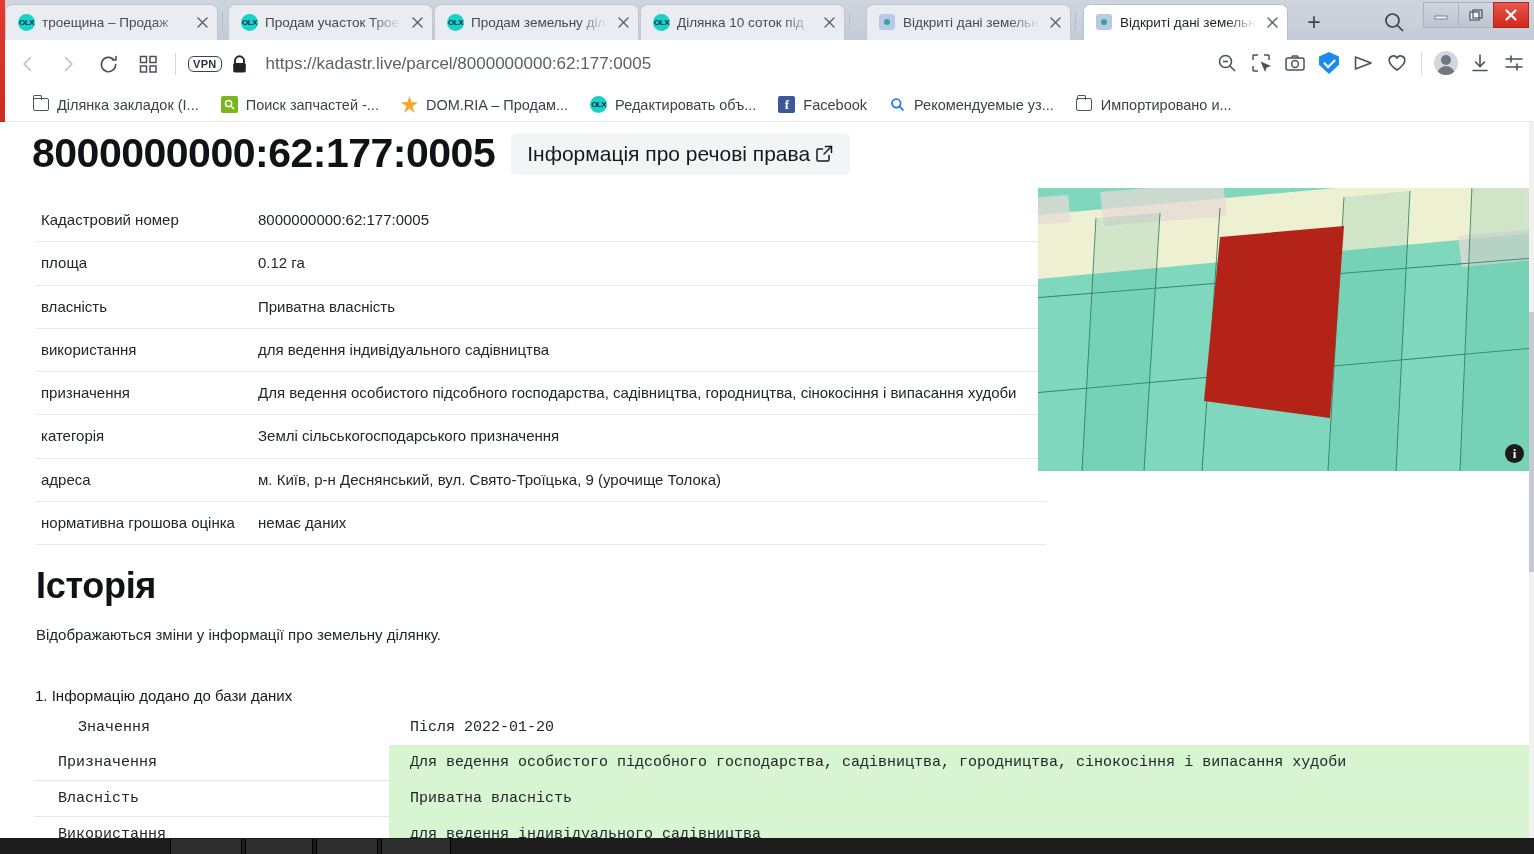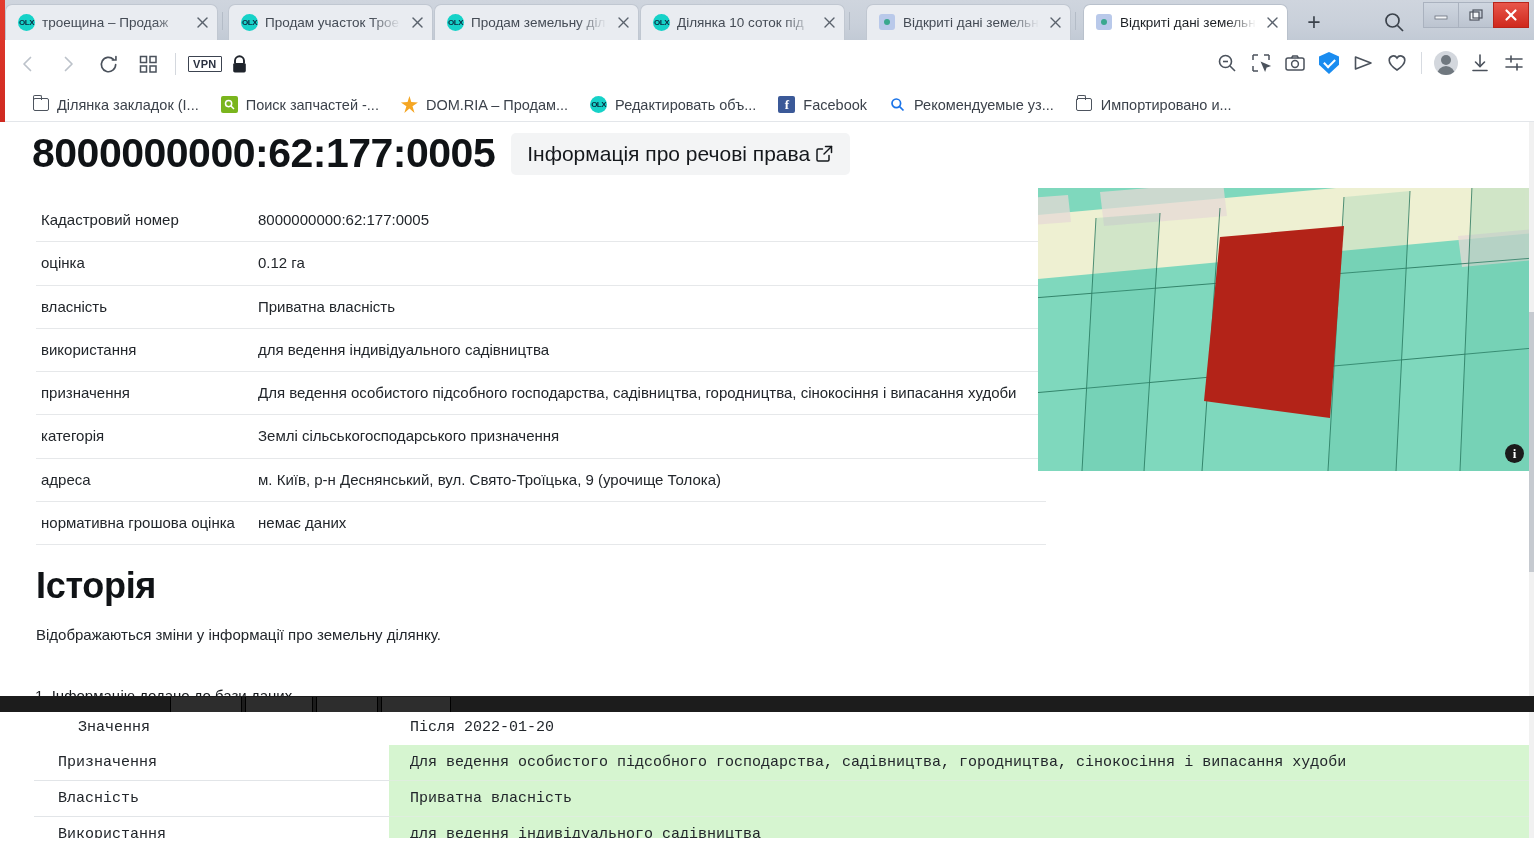--- a/index.html
+++ b/index.html
@@ -2,21 +2,21 @@
 <html><head>
 <meta charset="utf-8">
 <style>
   * { box-sizing: border-box; margin: 0; padding: 0; }
   html, body {
     width: 1534px; height: 854px;
     overflow: hidden;
     font-family: "Liberation Sans", sans-serif;
     background: #ffffff;
   }
-  #root { position: relative; width: 1534px; height: 712px; }
+  #root { position: relative; width: 1534px; height: 854px; }
 
   
   .win-left-strip {
     position: absolute; left: 0; top: 0; width: 5px; height: 122px;
     background: linear-gradient(#e33b2e, #cf2a20);
   }
   .tabstrip {
     position: absolute; left: 0; top: 0; width: 1534px; height: 40px;
     background: #d6dbe3;
   }
@@ -98,21 +98,21 @@
     display: flex; align-items: center;
   }
   .nav-icon {
     width: 34px; height: 34px; margin-left: 6px;
     display: flex; align-items: center; justify-content: center;
     color: #5f6671;
   }
   .nav-icon.disabled { color: #bcc2ca; }
   .nav-divider { width: 1px; height: 22px; background: #d4d8de; margin: 0 8px 0 10px; }
   .vpn-badge {
-    border: 1.4px solid #3c4350; border-radius: 1px;
+    border: 1.4px solid #3c4350; border-radius: 6px;
     font-size: 11px; font-weight: bold; color: #2a3140;
     padding: 1px 4px; margin-left: 4px; letter-spacing: 0.3px;
   }
   .lock-icon { margin-left: 9px; display:flex; align-items:center; color:#1f242c; }
   .url-text {
     margin-left: 18px; font-size: 17px; color: #5a6069; white-space: nowrap;
   }
   .nav-right {
     position: absolute; right: 4px; top: 7px; display: flex; align-items: center; gap: 2px;
   }
@@ -418,20 +418,21 @@
 
     <div class="vpn-badge">VPN</div>
 
     <div class="lock-icon">
       <svg width="17" height="19" viewBox="0 0 17 19">
         <path d="M4 8V5.8a4.5 4.5 0 0 1 9 0V8" fill="none" stroke="#1f242c" stroke-width="1.9"></path>
         <rect x="2.2" y="8" width="12.6" height="9.4" rx="1.6" fill="#1f242c"></rect>
       </svg>
     </div>
 
+    <div class="url-text">https://kadastr.live/parcel/8000000000:62:177:0005</div>
 
     <div class="nav-right">
       <div class="nr-icon">
         <svg width="22" height="22" viewBox="0 0 22 22" fill="none" stroke="#4b525c" stroke-width="1.6">
           <circle cx="9.5" cy="9.5" r="6"></circle>
             <line x1="7" y1="9.5" x2="12" y2="9.5"></line>
             <line x1="14" y1="14" x2="19" y2="19"></line>
         </svg>
       </div>
       <div class="nr-icon">
@@ -553,21 +554,21 @@
       </div>
     </div>
 
     <table class="info-table">
       <tbody id="info-rows">
           <tr>
             <td class="k">Кадастровий номер</td>
             <td class="v">8000000000:62:177:0005</td>
           </tr>
           <tr>
-            <td class="k">оцінка</td>
+            <td class="k">площа</td>
             <td class="v">0.12 га</td>
           </tr>
           <tr>
             <td class="k">власність</td>
             <td class="v">Приватна власність</td>
           </tr>
           <tr>
             <td class="k">використання</td>
             <td class="v">для ведення індивідуального садівництва</td>
           </tr>

